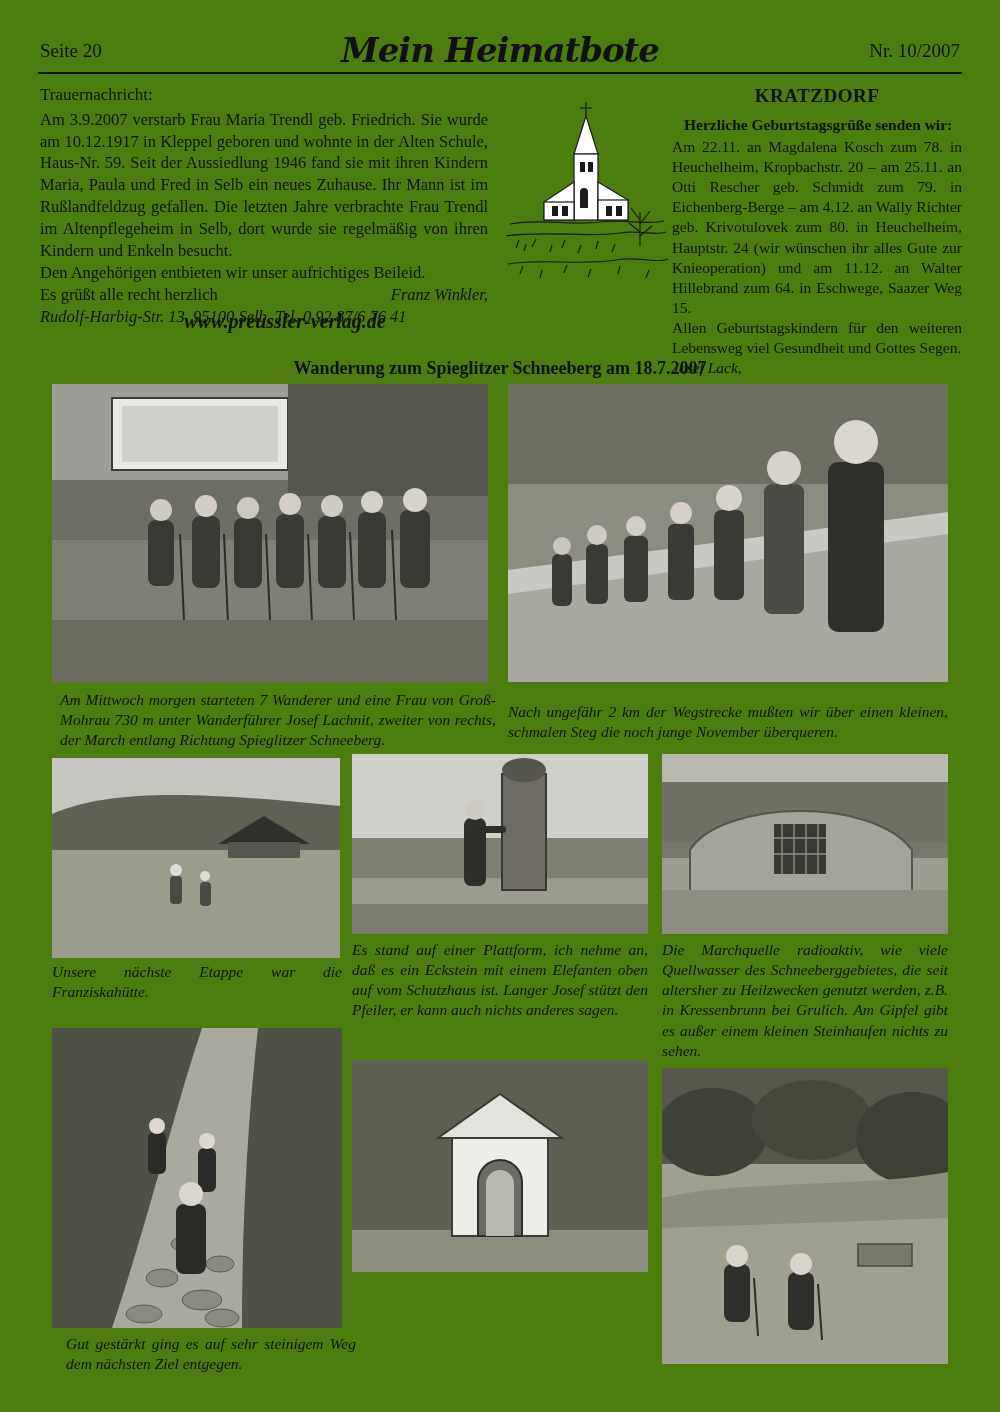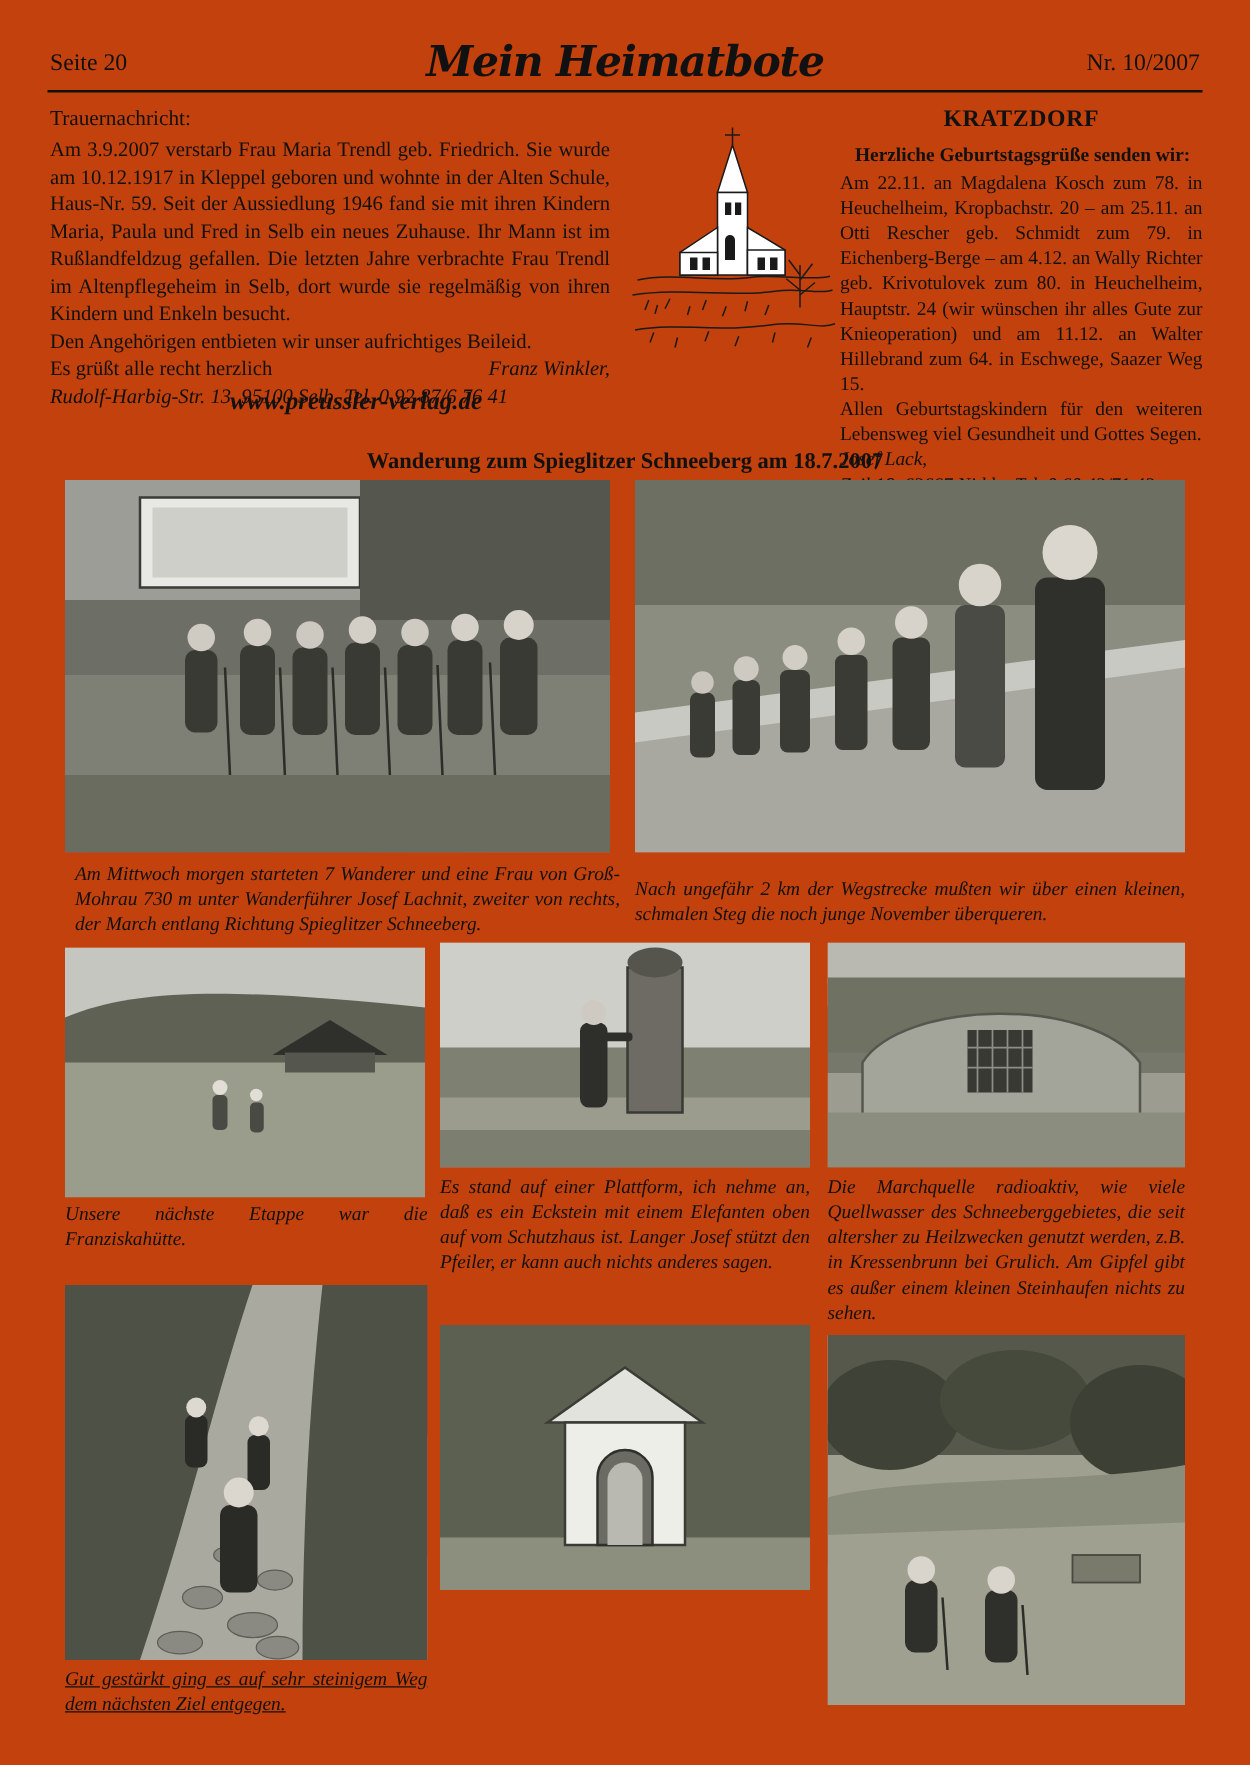--- a/index.html
+++ b/index.html
@@ -1,20 +1,20 @@
 <!DOCTYPE html>
 <html><head>
 <meta charset="utf-8">
 <style>
   html,body{margin:0;padding:0;background:#d8d8d4;}
   body{font-family:"Liberation Serif", serif;}
   .page{
     position:relative;
     width:1000px;height:1412px;
-    background:#c2410c;
+    background:#4d7c0f;
     margin:0 auto;
     overflow:hidden;
     color:#111;
   }
   .page-num{
     position:absolute;left:40px;top:40px;font-size:19px;
   }
   .issue-num{
     position:absolute;right:40px;top:40px;font-size:19px;
   }
@@ -402,15 +402,15 @@
             </g>
         </g>
         <g stroke="#2c2c28" stroke-width="2">
           <line x1="92" y1="210" x2="96" y2="268"></line>
           <line x1="156" y1="216" x2="160" y2="272"></line>
         </g>
       </svg>
     </div>
   </div>
 
-  <div class="cap" style="left:52px;top:1334px;width:290px;text-decoration:underline;">Gut gestärkt ging es auf sehr steinigem Weg dem nächsten Ziel entgegen.</div>
+  <div class="cap" style="left:66px;top:1334px;width:290px;">Gut gestärkt ging es auf sehr steinigem Weg dem nächsten Ziel entgegen.</div>
 
 </div>
 
 </body></html>

